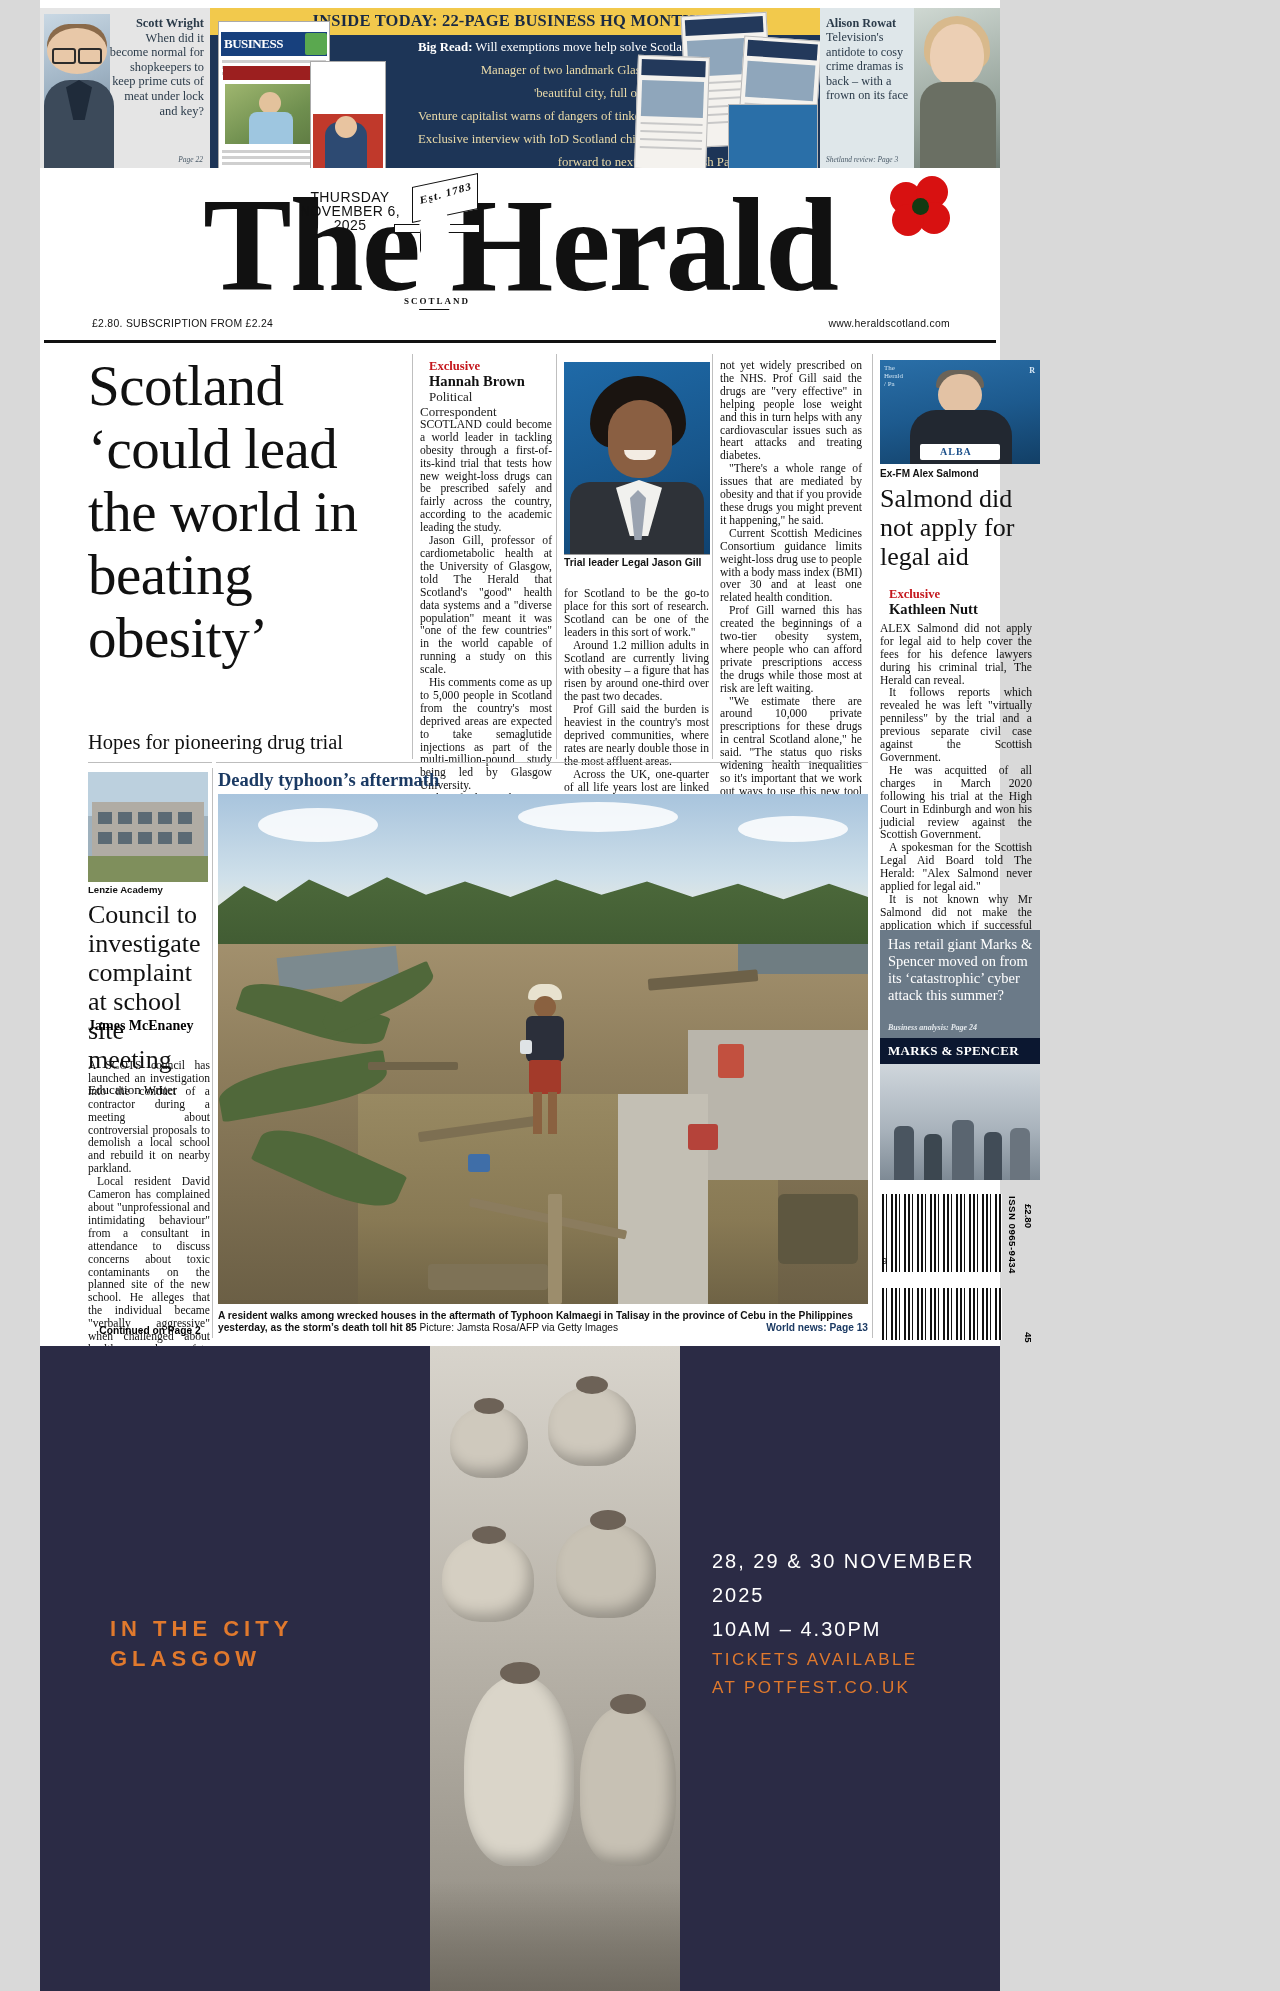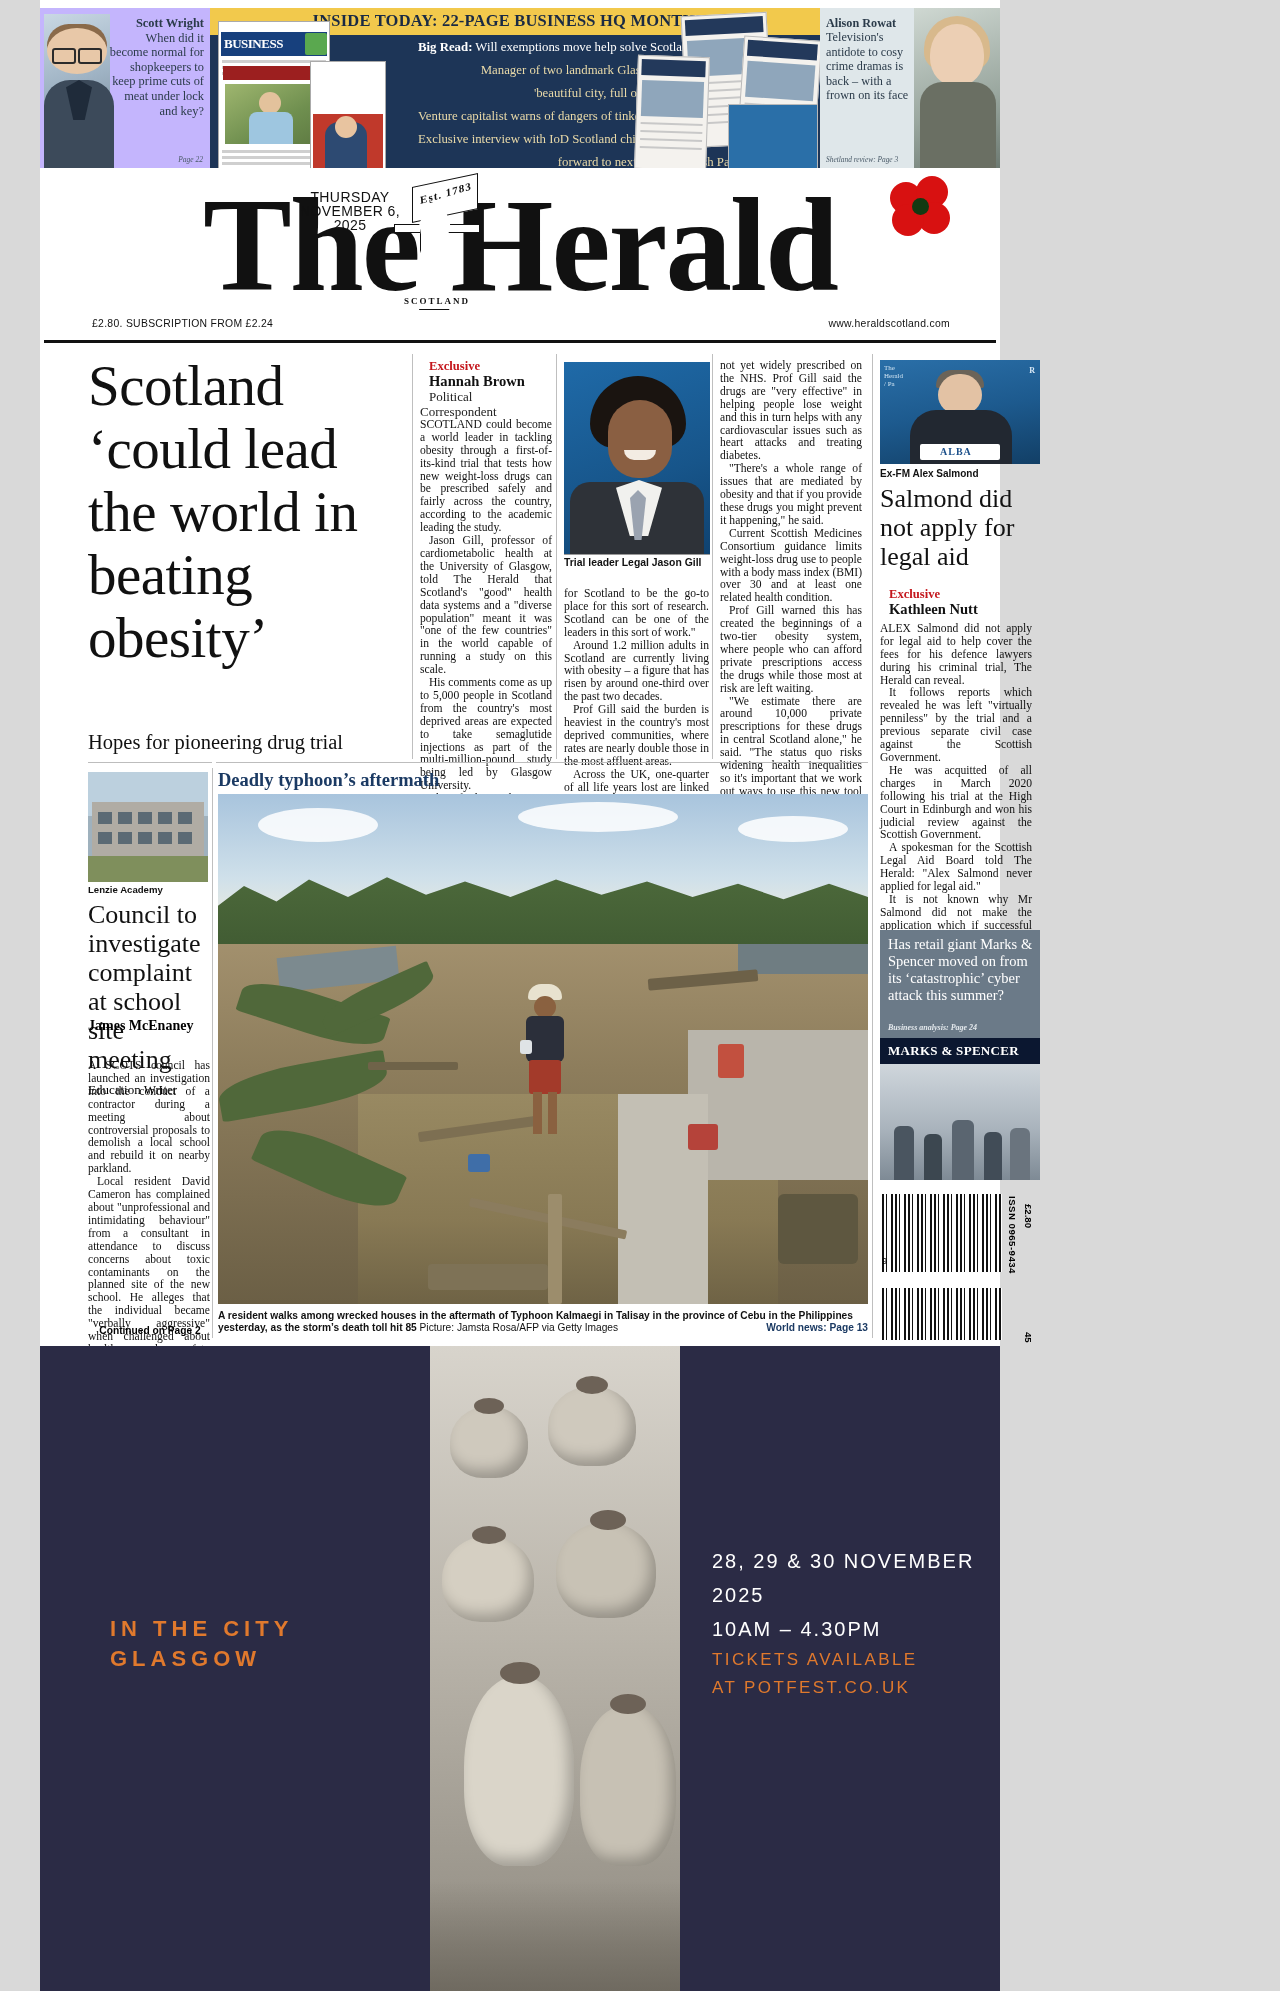--- a/index.html
+++ b/index.html
@@ -9,21 +9,21 @@
     font-family:"Liberation Serif", serif;
     overflow:hidden;
   }
   .page{
     position:absolute;left:40px;top:0;width:960px;height:1991px;
     background:#ffffff;
   }
 
   
   .promo-strip{position:absolute;left:0;top:8px;width:960px;height:160px;display:flex;}
-  .promo-left{width:170px;height:160px;background:#c4b5fd;position:relative;overflow:hidden;}
+  .promo-left{width:170px;height:160px;background:#e5e5e5;position:relative;overflow:hidden;}
   .pl-photo{position:absolute;left:4px;top:6px;width:66px;height:150px;
     background:linear-gradient(160deg,#c9d8e4 0%,#9fb3c4 45%,#6d7e8d 100%);}
   .pl-head{position:absolute;left:3px;top:14px;width:60px;height:46px;border-radius:50%;
     background:#e8c8a8;}
   .pl-hair{position:absolute;left:3px;top:10px;width:60px;height:26px;border-radius:30px 30px 6px 6px;background:#8a6a4a;}
   .pl-glass{position:absolute;left:8px;top:34px;width:50px;height:12px;}
   .pl-glass:before,.pl-glass:after{content:"";position:absolute;top:0;width:20px;height:12px;border:2px solid #2b2b2b;border-radius:3px;}
   .pl-glass:before{left:0;}.pl-glass:after{right:0;}
   .pl-body{position:absolute;left:0;top:66px;width:70px;height:94px;background:#3c4a5a;border-radius:26px 26px 0 0;}
   .pl-shirt{position:absolute;left:22px;top:66px;width:26px;height:40px;background:#1f2b3a;

